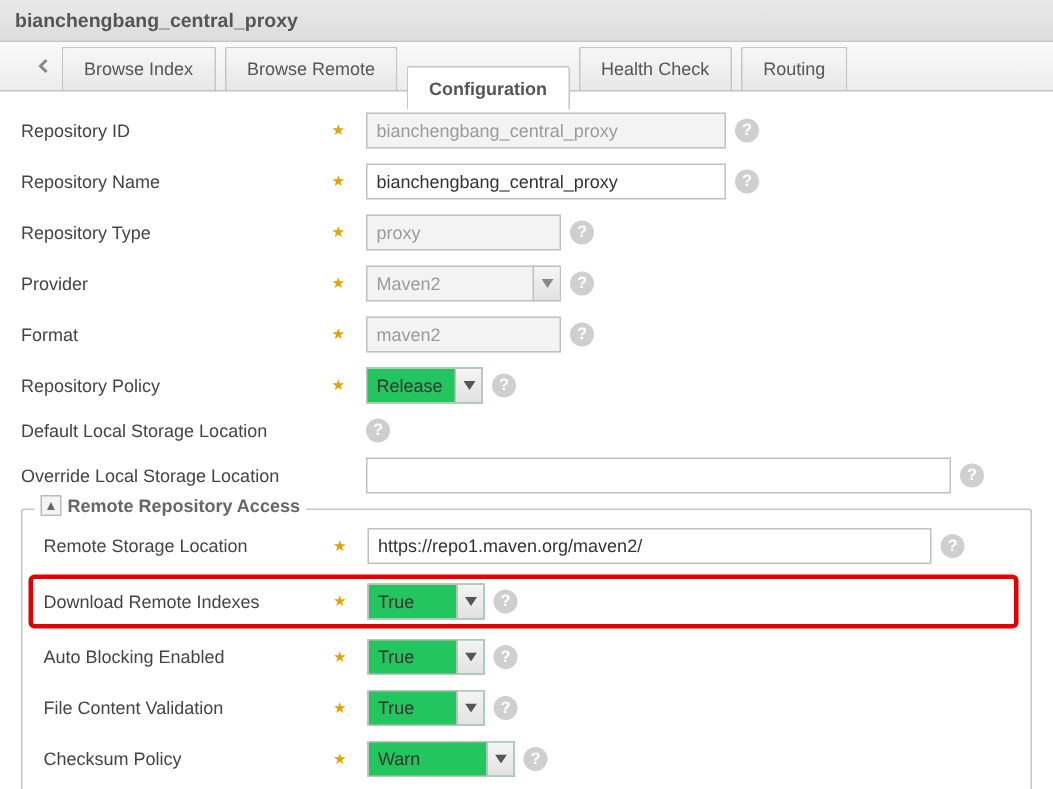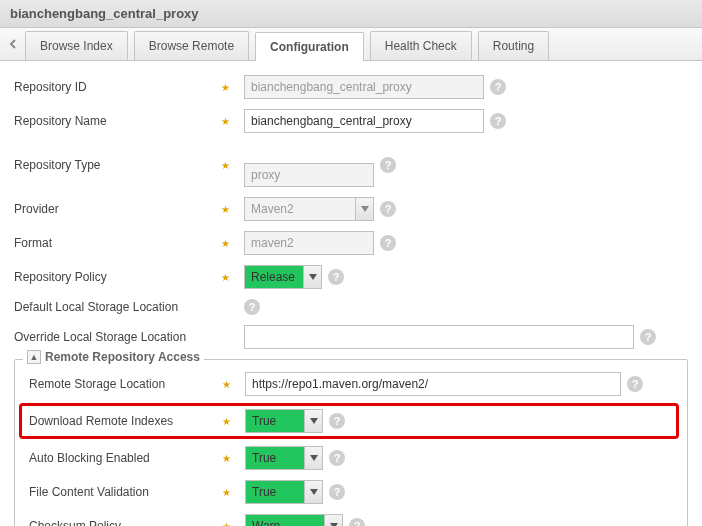--- a/index.html
+++ b/index.html
@@ -17,21 +17,21 @@
     font-weight: bold;
     font-size: 13px;
     color: #555;
     border-bottom: 1px solid #c5c5c5;
   }
   .tabs {
     display: flex;
     align-items: stretch;
     background: linear-gradient(#fafafa,#ececec);
     border-bottom: 1px solid #c5c5c5;
-    padding: 0 4px;
+    padding: 0 20px;
     position: relative;
   }
   .scroll-btn {
     width: 18px;
     display:flex; align-items:center; justify-content:center;
     color:#888; cursor:pointer;
     font-size:14px;
   }
   .tab {
     padding: 7px 14px;
@@ -42,21 +42,21 @@
     color: #555;
     cursor: pointer;
     border-radius: 2px 2px 0 0;
     font-size: 12px;
     white-space: nowrap;
   }
   .tab.active {
     background: #fff;
     font-weight: bold;
     position: relative;
-    top:1px;
+    top:13px;
   }
   .form-area {
     background: #fff;
     padding: 14px 14px 10px 14px;
   }
   .row {
     display: flex;
     align-items: center;
     margin-bottom: 10px;
   }
@@ -194,21 +194,21 @@
       <span class="help">?</span>
     </div>
   </div>
 
   <div class="row">
     <div class="lbl">
         <span>Repository Type</span>
         <span class="star">★</span>
       </div>
     <div class="ctrl">
-      <input type="text" class="field disabled" style="width: 130px; margin-top: 20px;" readonly="" value="proxy">
+      <input type="text" class="field disabled" style="width: 130px;" readonly="" value="proxy">
       <span class="help">?</span>
     </div>
   </div>
 
   <div class="row">
     <div class="lbl">
         <span>Provider</span>
         <span class="star">★</span>
       </div>
     <div class="ctrl">

